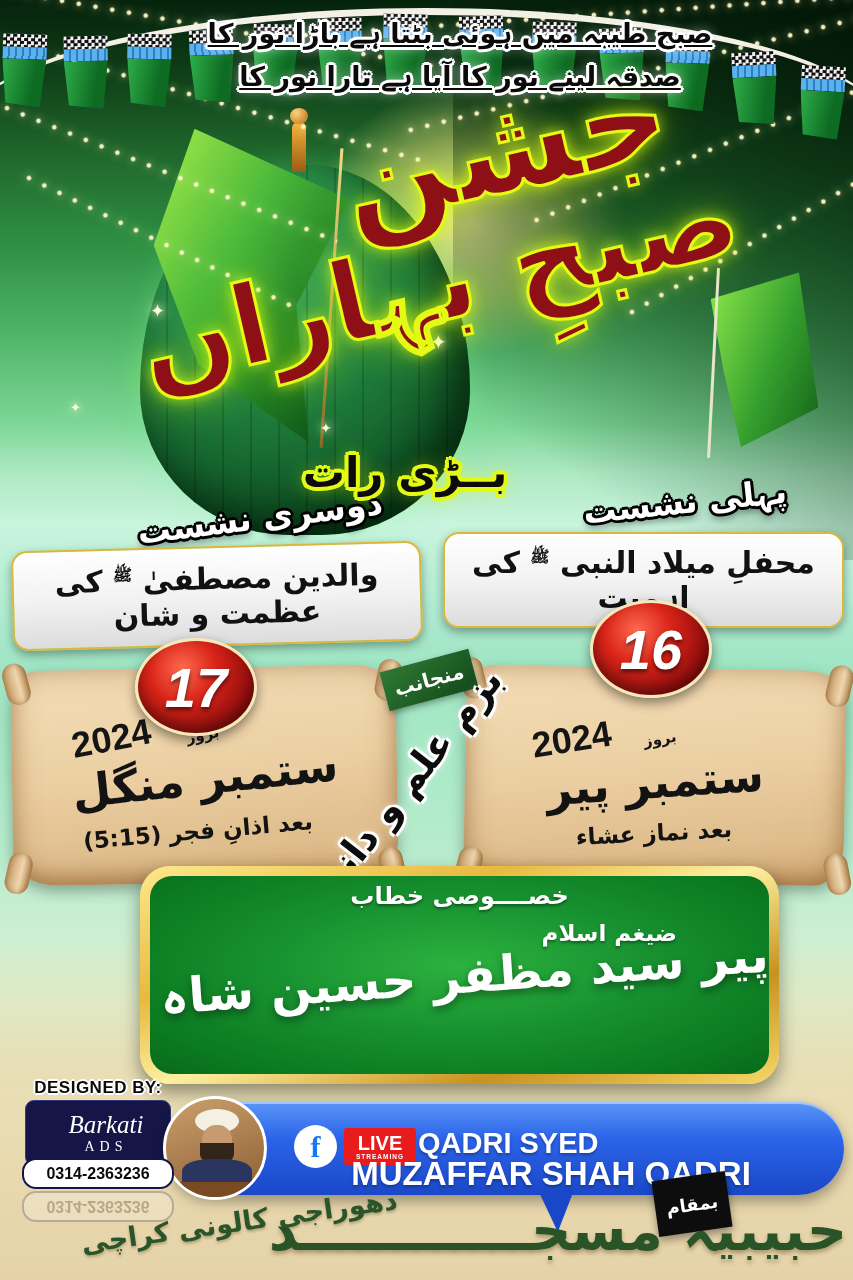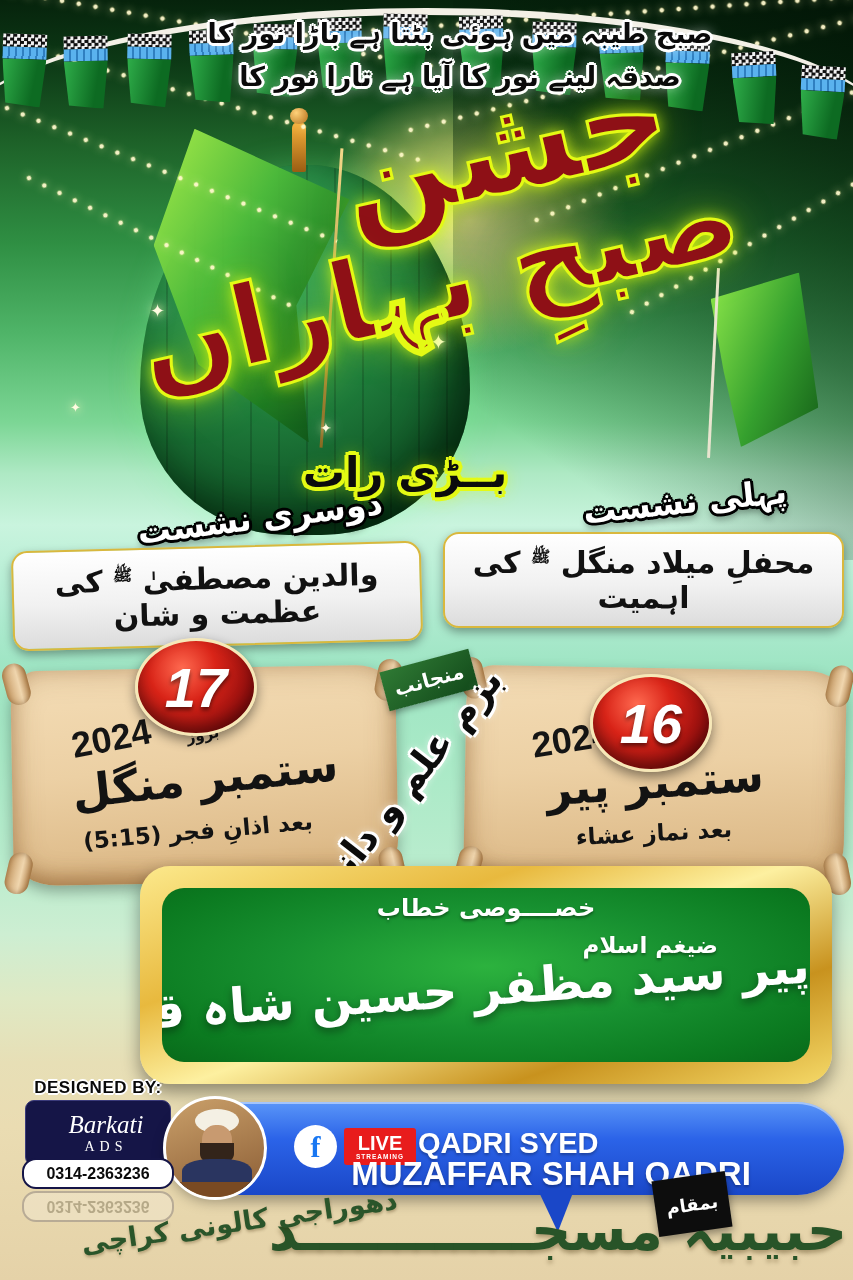--- a/index.html
+++ b/index.html
@@ -5,21 +5,21 @@
   html,body{margin:0;padding:0;background:#1b1b1b;}
   #poster{position:relative;width:853px;height:1280px;margin:0 auto;overflow:hidden;
     font-family:"Liberation Sans",sans-serif;
     background:linear-gradient(180deg,
       #06230c 0%, #0d3a16 5%, #1d6128 11%, #2f8f43 19%, #4fb468 26%,
       #7cd695 33%, #aee9c4 37%, #c9f4de 41%, #b2ecd2 47%, #9fe5c4 52%,
       #a8e9c6 59%, #b8eccd 67%, #cdeed2 73%, #dfe9c4 78%, #e7dfb6 83%,
       #eadcb2 88%, #e5d2a8 100%);}
   .abs{position:absolute;}
   .ur{font-family:"DejaVu Sans",sans-serif;direction:rtl;}
-  .outline-wt{color:#0a0a0a;text-shadow:-2px -2px 0 #fff,2px -2px 0 #fff,-2px 2px 0 #fff,2px 2px 0 #fff,-3px 0 0 #fff,3px 0 0 #fff,0 -3px 0 #fff,0 3px 0 #fff,0 0 14px rgba(255,255,255,.95);}
+  .outline-wt{color:#0a0a0a;text-shadow:-2px -2px 0 #fff,2px -2px 0 #fff,-2px 2px 0 #fff,2px 2px 0 #fff,-3px 0 0 #fff,3px 0 0 #fff,0 -3px 0 #fff,0 3px 0 #fff,0 0 14px rgba(255,255,255,.95);text-decoration:underline;}
   .outline-bk{color:#fff;text-shadow:-2px -2px 0 #000,2px -2px 0 #000,-2px 2px 0 #000,2px 2px 0 #000,-3px 0 0 #000,3px 0 0 #000,0 -3px 0 #000,0 3px 0 #000,0 5px 7px rgba(0,0,0,.45);}
   .outline-yl{color:#0c0c0c;text-shadow:-3px -3px 0 #e4fa14,3px -3px 0 #e4fa14,-3px 3px 0 #e4fa14,3px 3px 0 #e4fa14,-4px 0 0 #e4fa14,4px 0 0 #e4fa14,0 -4px 0 #e4fa14,0 4px 0 #e4fa14,0 0 18px rgba(220,255,0,.85);}
   
   .sky-glow{left:260px;top:40px;width:420px;height:360px;background:radial-gradient(closest-side,rgba(255,240,160,.95),rgba(255,230,130,.45) 45%,transparent 75%);}
   .mosque-shadow{right:0;top:0;width:400px;height:560px;background:linear-gradient(215deg,rgba(2,20,6,.88) 0%,rgba(6,40,14,.5) 45%,transparent 80%);}
   .dome{left:140px;top:165px;width:330px;height:370px;border-radius:50% 50% 46% 46%/62% 62% 40% 40%;
     background:radial-gradient(circle at 38% 28%,#3fae5e 0%,#1e7a3a 45%,#0c4a20 80%,#073015 100%);
     box-shadow:inset -18px -20px 40px rgba(0,20,5,.6),0 0 30px rgba(120,255,150,.25);}
   .dome::after{content:"";position:absolute;inset:0;border-radius:inherit;
     background-image:repeating-linear-gradient(90deg,transparent 0 26px,rgba(0,0,0,.16) 26px 28px);}
@@ -65,21 +65,21 @@
     display:flex;align-items:center;justify-content:center;}
   .day-num{font-size:56px;font-weight:700;font-style:italic;color:#fff;text-shadow:0 3px 4px rgba(0,0,0,.55);}
   .s-year{font-size:36px;font-weight:700;color:#151515;transform:rotate(-10deg);}
   .s-bruz{font-size:15px;font-weight:700;color:#151515;transform:rotate(-10deg);}
   .s-month{font-size:45px;font-weight:700;color:#131313;transform:rotate(-5deg);text-align:center;}
   .s-time{font-size:23px;font-weight:700;color:#131313;transform:rotate(-4deg);text-align:center;}
   .ribbon{width:92px;height:40px;transform:rotate(-15deg);background:linear-gradient(150deg,#2f7a34,#12491a);
     display:flex;align-items:center;justify-content:center;color:#fff;font-size:20px;font-weight:700;box-shadow:0 3px 6px rgba(0,0,0,.35);}
   .org-name{width:240px;text-align:center;transform:rotate(-52deg);font-size:38px;font-weight:700;color:#0c0c0c;
     text-shadow:-3px 0 0 #fff,3px 0 0 #fff,0 -3px 0 #fff,0 3px 0 #fff,-2px -2px 0 #fff,2px 2px 0 #fff,0 0 10px #fff;white-space:nowrap;}
-  .gb-outer{left:140px;top:866px;width:692px;height:218px;border-radius:30px;padding:22px;box-sizing:border-box;
+  .gb-outer{left:140px;top:866px;width:639px;height:218px;border-radius:30px;padding:10px;box-sizing:border-box;
     background:linear-gradient(160deg,#fce98c 0%,#e8b93e 30%,#fdf0a0 50%,#c8921e 75%,#f5d968 100%);
     box-shadow:0 8px 18px rgba(0,0,0,.4);}
   .gb-inner{position:relative;width:100%;height:100%;border-radius:22px;overflow:hidden;
     background:radial-gradient(ellipse at 50% 45%,#2cb23e 0%,#179030 45%,#0b7a20 80%,#086a1a 100%);}
   .gb-label{position:absolute;left:0;right:0;top:6px;text-align:center;color:#fff;font-size:24px;font-weight:700;text-shadow:0 2px 3px rgba(0,0,0,.4);}
   .gb-stitle{position:absolute;right:92px;top:44px;color:#fff;font-size:23px;font-weight:700;text-shadow:0 2px 3px rgba(0,0,0,.4);}
   .gb-name{position:absolute;left:0;right:0;top:72px;text-align:center;color:#fff;font-size:48px;font-weight:700;
     transform:rotate(-4deg);white-space:nowrap;text-shadow:0 4px 8px rgba(0,0,0,.4);}
   .db{left:20px;top:1078px;width:156px;display:flex;flex-direction:column;align-items:center;}
   .db-label{font-size:17px;font-weight:900;letter-spacing:.5px;color:#0a0a0a;
@@ -218,39 +218,39 @@
   </div>
 
   <div class="abs title ur">
     <span class="t1">جشن</span>
     <span class="t2">صبحِ بہاراں</span>
   </div>
   <div class="abs subtitle ur outline-yl">بــڑی رات</div>
 
   <div class="abs sess-h ur outline-bk" style="left:545px;top:482px;width:280px;transform:rotate(-6deg);">پہلی نشست</div>
   <div class="abs sess-box ur" style="left:443px;top:532px;width:397px;height:92px;">
-    <div><span>محفلِ میلاد منگل</span> <span class="pbuh">ﷺ</span> <span>کی اہمیت</span></div>
+    <div><span>محفلِ میلاد النبی</span> <span class="pbuh">ﷺ</span> <span>کی اہمیت</span></div>
   </div>
 
   <div class="abs sess-h ur outline-bk" style="left:110px;top:498px;width:300px;transform:rotate(-7deg);">دوسری نشست</div>
   <div class="abs sess-box ur" style="left:12px;top:546px;width:406px;height:96px;transform:rotate(-1.5deg);">
     <div><span>والدین مصطفیٰ</span> <span class="pbuh">ﷺ</span> <span>کی عظمت و شان</span></div>
   </div>
 
   <div class="abs scroll" style="left:465px;top:668px;width:380px;height:215px;transform:rotate(1deg);">
     <div class="curl" style="left:-6px;top:-8px;transform:rotate(-14deg);"></div>
     <div class="curl" style="right:-5px;top:-6px;transform:rotate(12deg);"></div>
     <div class="curl" style="left:-7px;bottom:-8px;transform:rotate(14deg);"></div>
     <div class="curl" style="right:-6px;bottom:-9px;transform:rotate(-12deg);"></div>
     <div class="abs s-year" style="left:66px;top:52px;">2024</div>
     <div class="abs s-bruz ur" style="left:178px;top:62px;">بروز</div>
     <div class="abs s-month ur" style="left:40px;top:88px;width:300px;">ستمبر پیر</div>
     <div class="abs s-time ur" style="left:60px;top:152px;width:260px;">بعد نماز عشاء</div>
   </div>
-  <div class="abs day-circle" style="left:590px;top:674px;">
+  <div class="abs day-circle" style="left:590px;top:600px;">
     <span class="day-num">16</span>
   </div>
 
   <div class="abs scroll" style="left:12px;top:668px;width:385px;height:215px;transform:rotate(-1deg);">
     <div class="curl" style="left:-6px;top:-8px;transform:rotate(-14deg);"></div>
     <div class="curl" style="right:-5px;top:-6px;transform:rotate(12deg);"></div>
     <div class="curl" style="left:-7px;bottom:-8px;transform:rotate(14deg);"></div>
     <div class="curl" style="right:-6px;bottom:-9px;transform:rotate(-12deg);"></div>
     <div class="abs s-year" style="left:60px;top:48px;">2024</div>
     <div class="abs s-bruz ur" style="left:175px;top:58px;">بروز</div>

